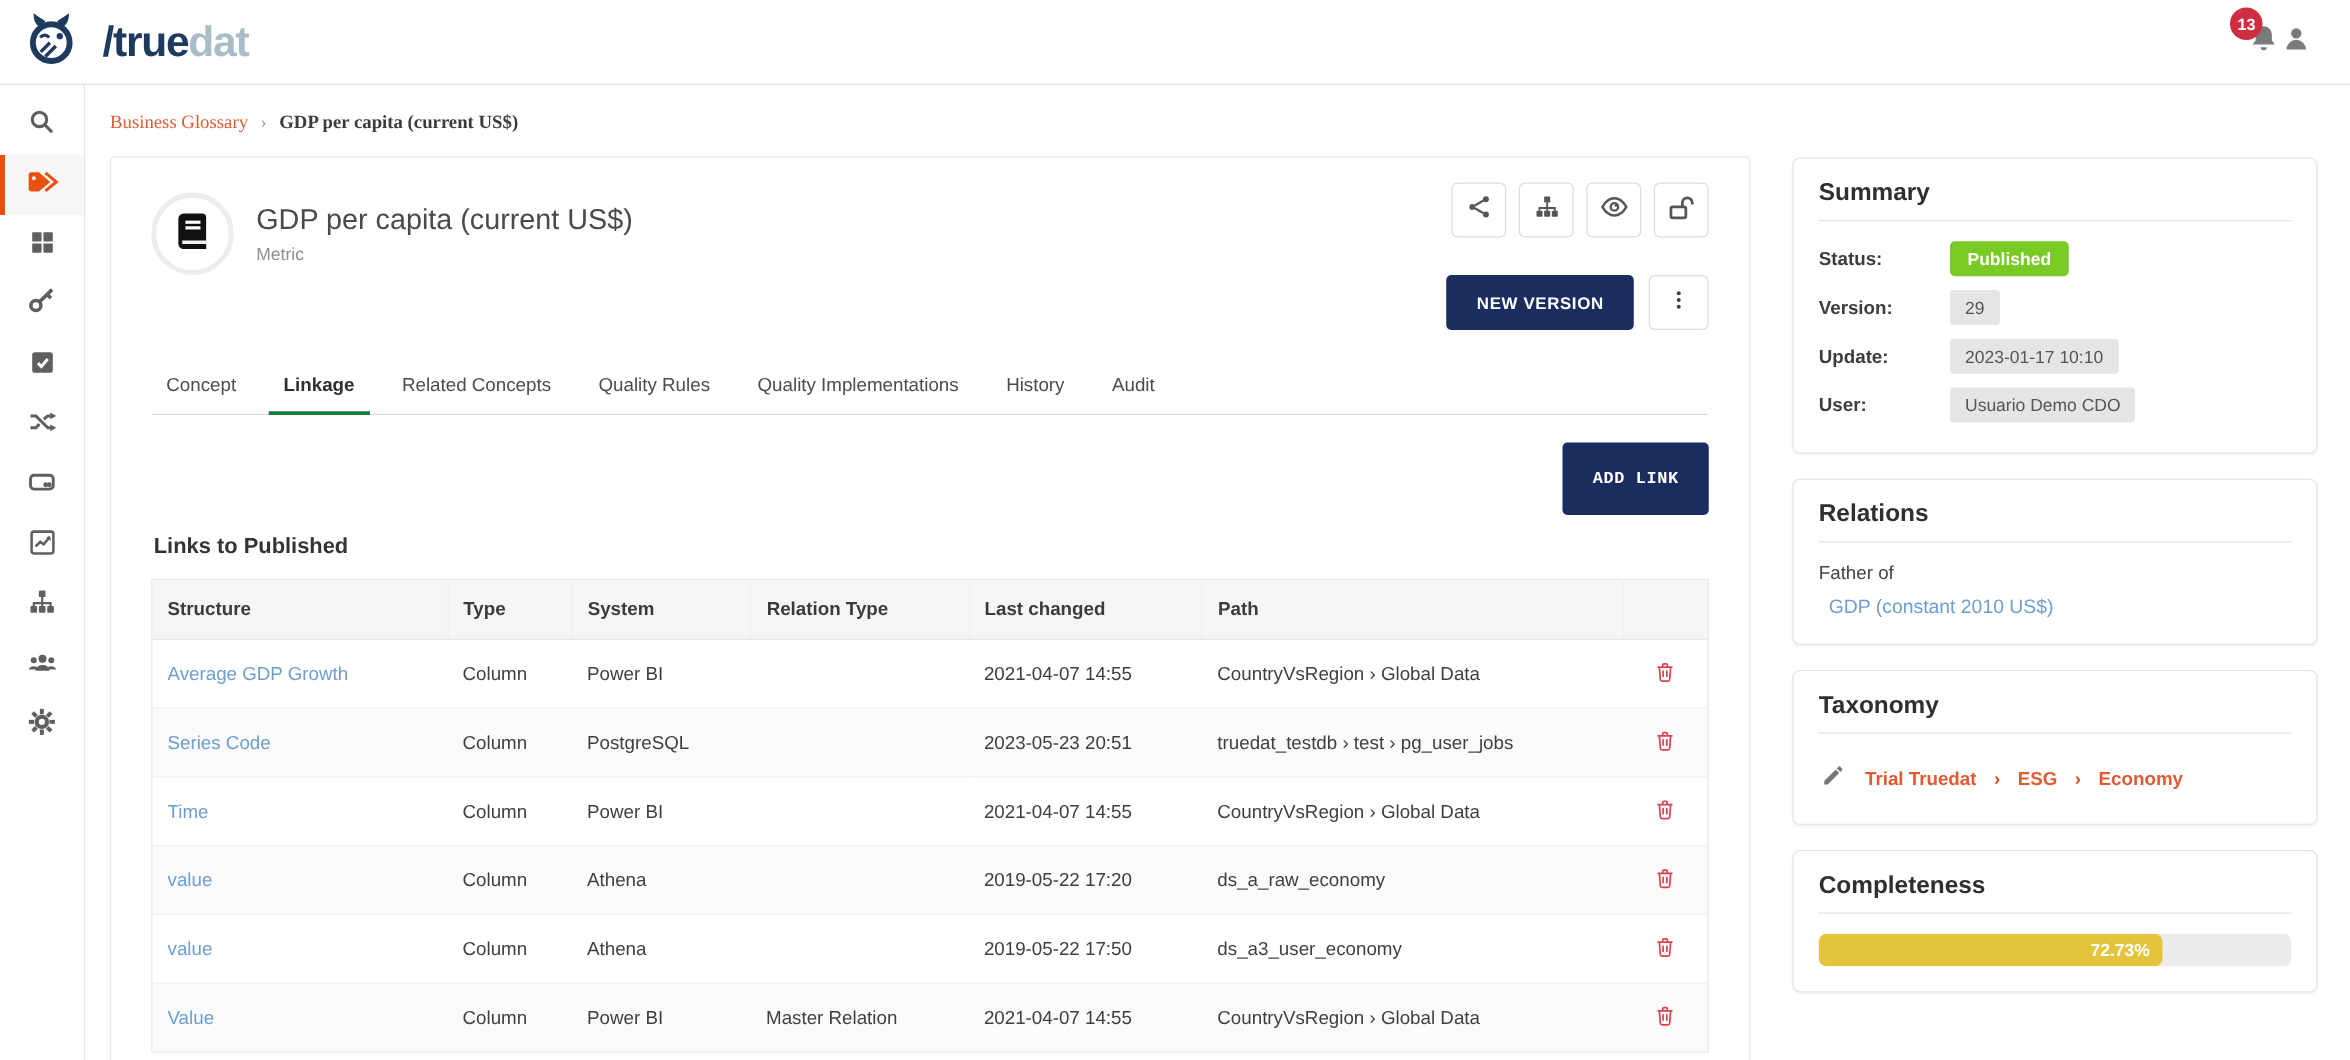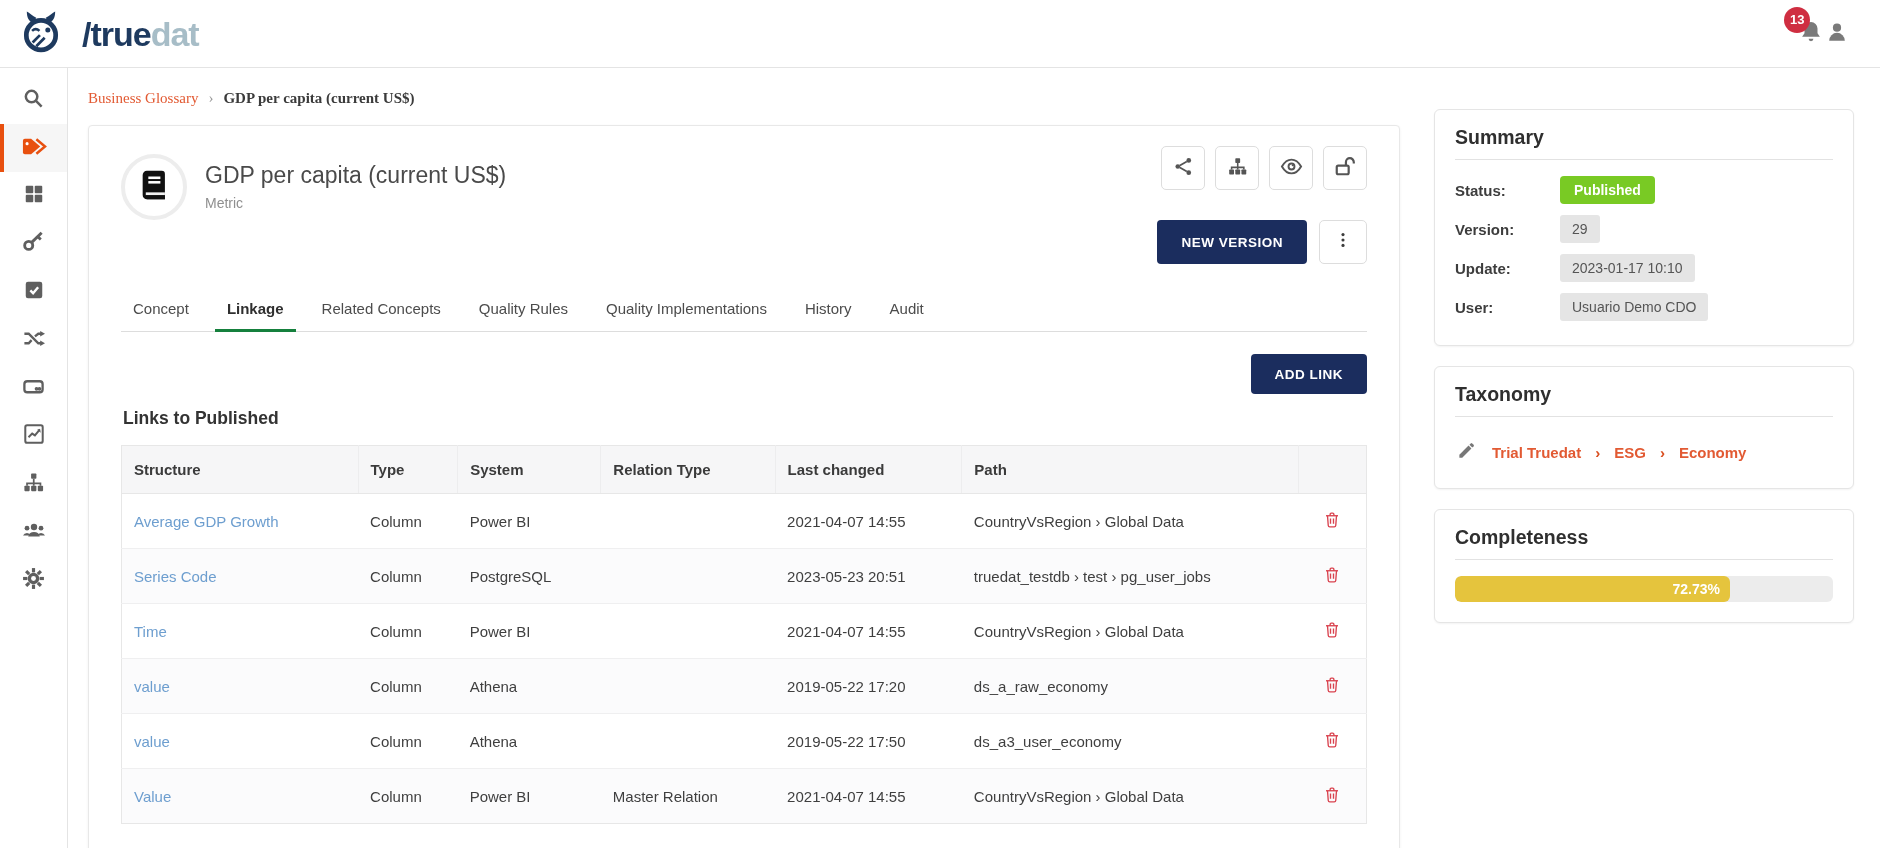--- a/index.html
+++ b/index.html
@@ -23,21 +23,21 @@
   .shell { display:flex; height:780px; }
   .sidebar { width:68px; border-right:1px solid #e4e4e4; padding-top:8px; background:#fff; flex:none; }
   .side-item { height:48px; display:flex; align-items:center; justify-content:center;
     position:relative; cursor:pointer; }
   .side-item.active { background:#f6f6f6; }
   .side-item.active::before { content:""; position:absolute; left:0; top:0; bottom:0;
     width:4px; background:#e8500f; }
 
   .content { flex:1; padding:16px 26px 0 20px; display:flex; align-items:flex-start; }
   .main-col { width:1312px; flex:none; margin-right:34px; }
-  .right-col { flex:1; margin-top:25px; }
+  .right-col { flex:1; margin-top:42px; }
 
   
   .breadcrumb { display:flex; align-items:center; gap:10px; font-size:15px; margin:6px 0 18px 0;font-family:Liberation Serif, serif; }
   .crumb-link { color:#e25a33; cursor:pointer; text-decoration:none; }
   .crumb-sep { color:#9b9b9b; font-size:15px; }
   .crumb-current { color:#3b3b3b; font-weight:bold; }
 
   
   .card { background:#fff; border:1px solid #e8e8e8; border-radius:4px;
     box-shadow:0 1px 3px rgba(0,0,0,.06); padding:20px 32px 36px 32px; }
@@ -59,21 +59,21 @@
   .kebab-btn { width:48px; height:44px; border:1px solid #ddd; border-radius:5px; background:#fff;
     display:flex; align-items:center; justify-content:center; cursor:pointer; }
 
   
   .tabs { display:flex; gap:14px; margin-top:26px; border-bottom:1px solid #ddd; }
   .tab { font-size:15px; color:#4c4c4c; padding:10px 12px 12px 12px; cursor:pointer; }
   .tab.active { font-weight:bold; color:#2f2f2f; border-bottom:3px solid #15803d; margin-bottom:-1px; }
 
   
   .addlink-row { display:flex; justify-content:flex-end; margin:22px 0 14px 0; }
-  .btn-addlink { height:40px; }
+  .btn-addlink { height:58px;font-family:Liberation Mono, monospace; }
   .section-title { font-size:17.5px; font-weight:bold; color:#333; margin:6px 0 16px 2px; }
 
   table.links { width:100%; border-collapse:collapse; border:1px solid #e7e7e7; font-size:15px; }
   table.links thead th { background:#f6f6f7; text-align:left; font-weight:bold; color:#3b3b3b;
     padding:15px 12px; border-bottom:1px solid #e7e7e7; border-right:1px solid #ededee; }
   table.links thead th:last-child { border-right:none; }
   table.links td { padding:14px 12px; color:#3f3f3f; border-top:1px solid #efeff0; }
   table.links tbody tr:nth-child(even) { background:#fbfbfc; }
   .col-structure { width:19%; } .col-type { width:8%; } .col-system { width:11.5%; }
   .col-relation { width:14%; } .col-changed { width:15%; } .col-path { width:27%; }
@@ -498,20 +498,25 @@
         <div class="sum-row">
           <span class="sum-label">Update:</span>
           <span class="badge-gray">2023-01-17 10:10</span>
         </div>
         <div class="sum-row" style="margin-bottom:4px;">
           <span class="sum-label">User:</span>
           <span class="badge-gray">Usuario Demo CDO</span>
         </div>
       </div>
 
+      <div class="panel">
+        <div class="panel-title">Relations</div>
+        <div class="relation-kind">Father of</div>
+        <a class="relation-link">GDP (constant 2010 US$)</a>
+      </div>
 
       <div class="panel">
         <div class="panel-title">Taxonomy</div>
         <div class="tax-row">
           <span>
             <svg width="19" height="19" viewBox="0 0 24 24" fill="#777">
               <path d="M3 17.4 L14.6 5.8 l3.6 3.6 L6.6 21 H3 z"></path>
               <path d="M15.7 4.7 l1.7 -1.7 a1.3 1.3 0 0 1 1.8 0 l1.8 1.8 a1.3 1.3 0 0 1 0 1.8 l-1.7 1.7 z"></path>
             </svg>
           </span>

